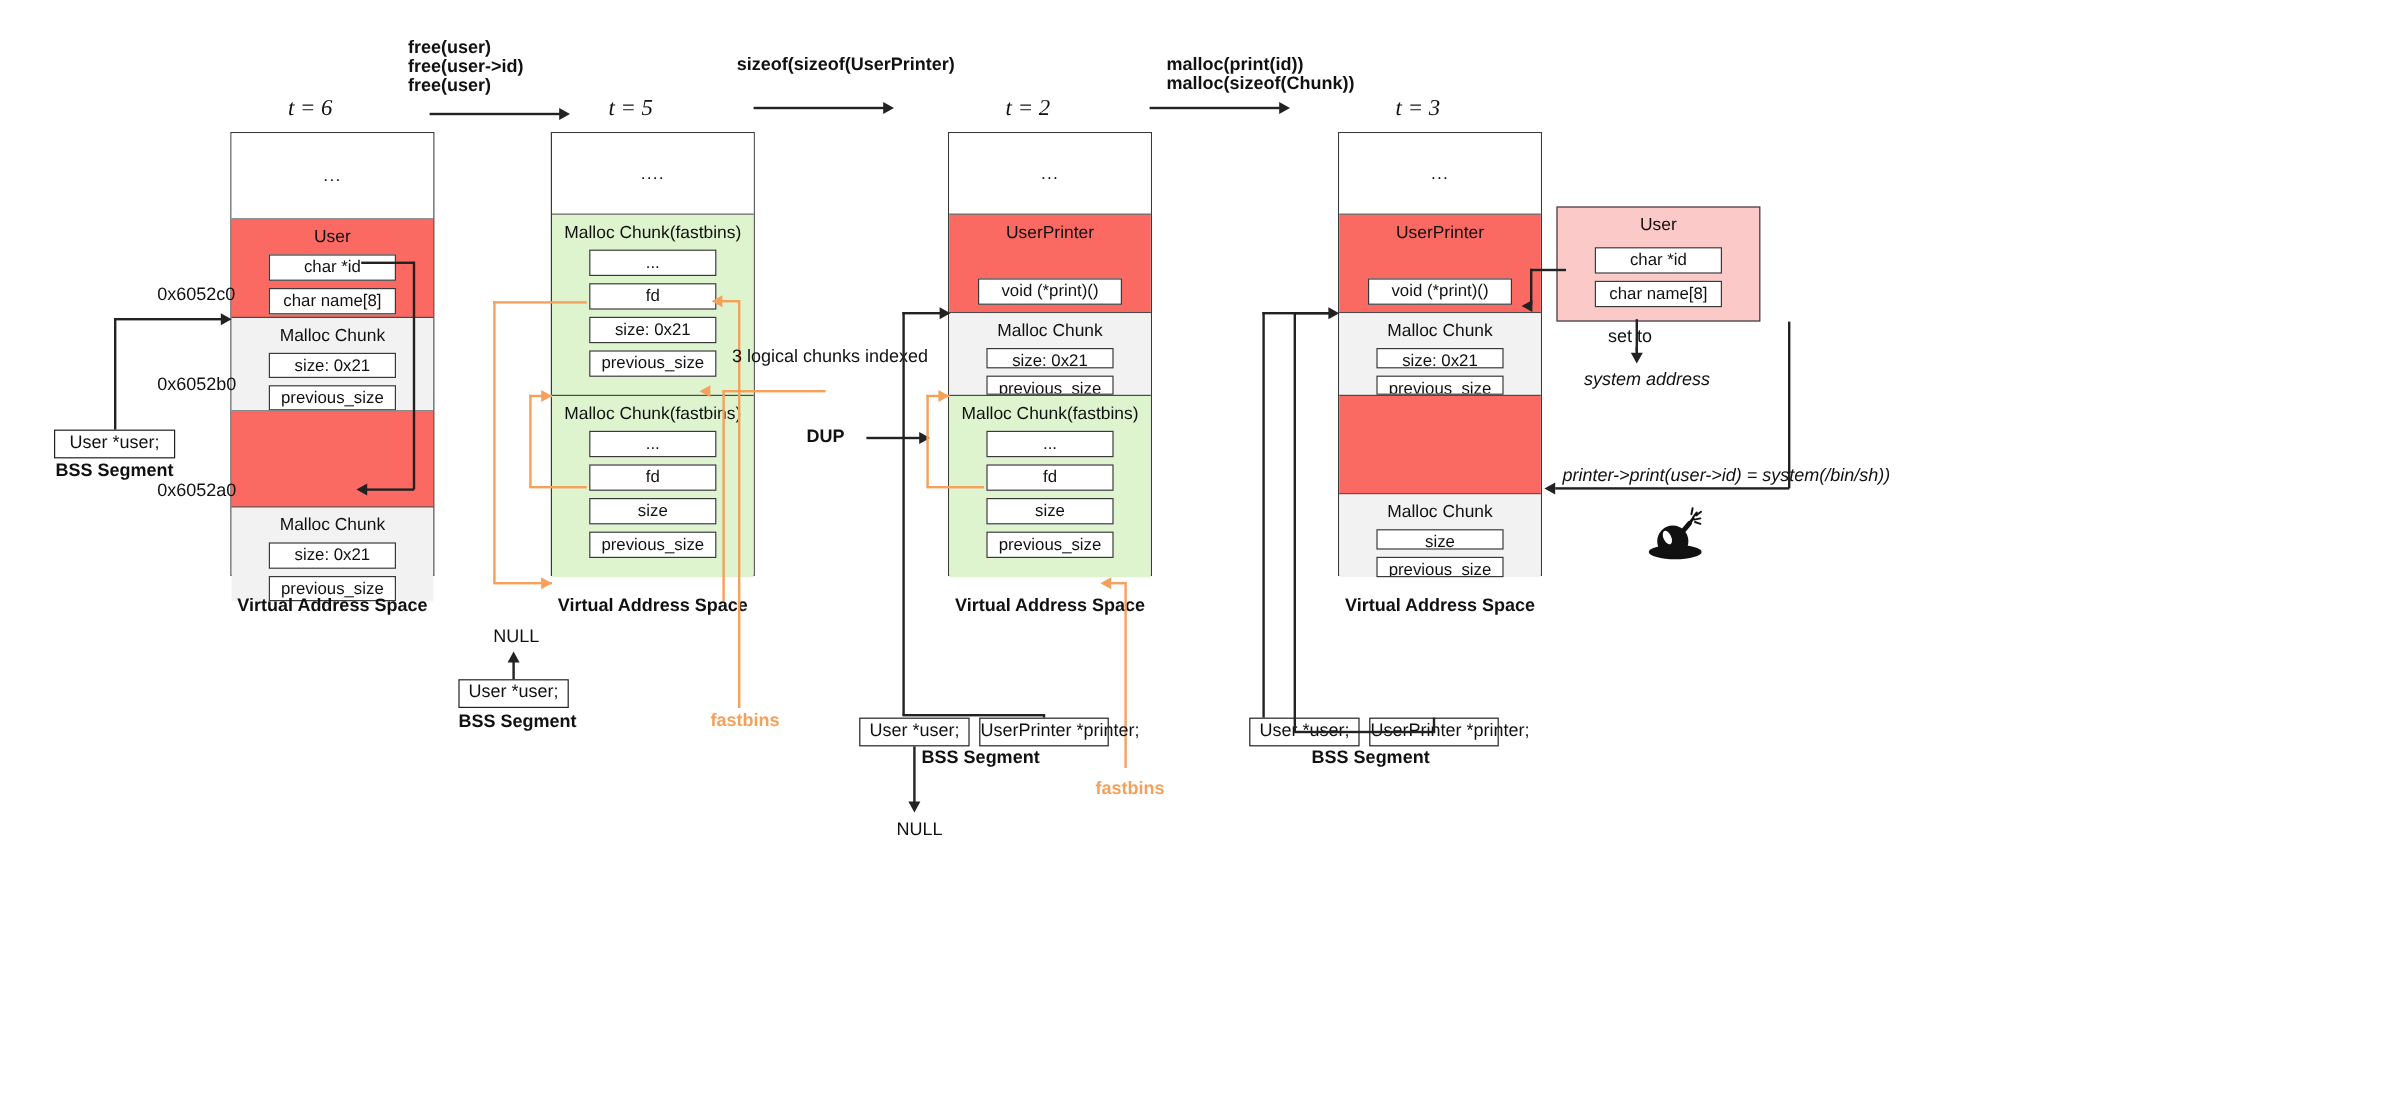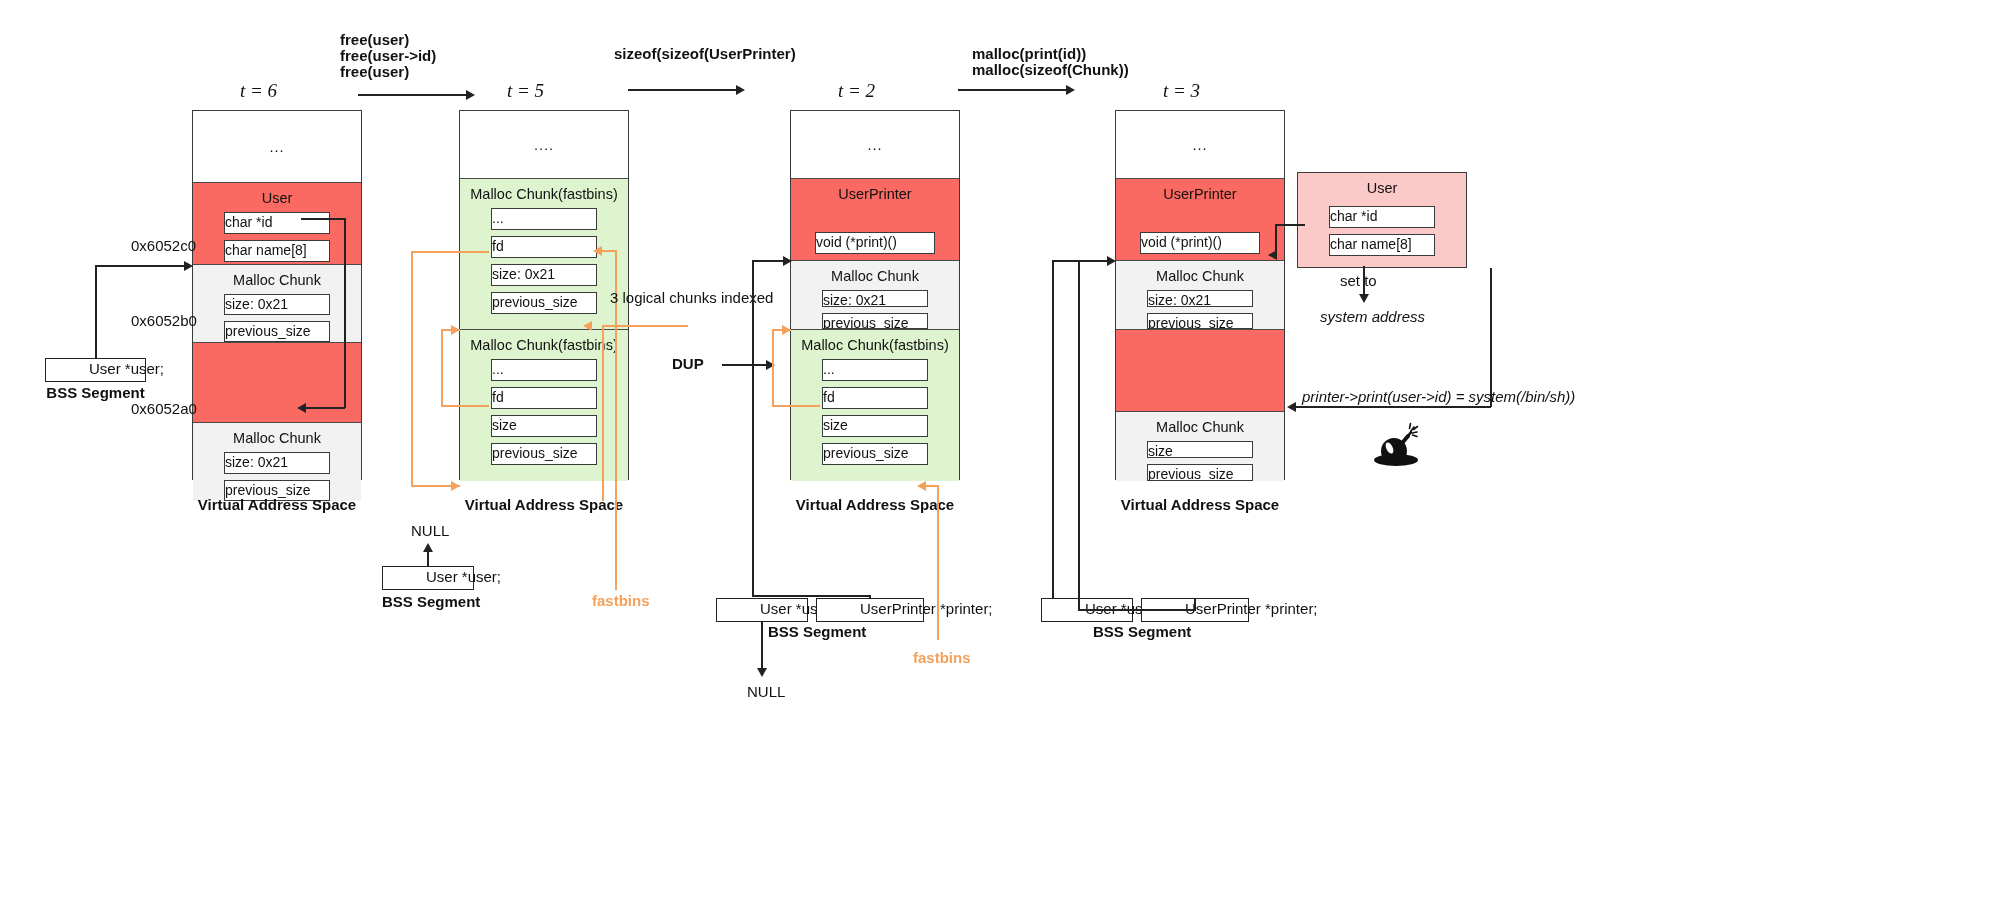--- a/index.html
+++ b/index.html
@@ -19,28 +19,28 @@
   .col{position:absolute;width:170px;border:1.6px solid #3a3a3a;box-sizing:border-box;background:#fff;}
   .band{position:relative;box-sizing:border-box;border-bottom:1.4px solid #4a4a4a;
         display:flex;flex-direction:column;align-items:center;}
   .band:last-child{border-bottom:none;}
   .band .bname{font-size:14.5px;margin-top:7px;white-space:nowrap;}
   .band.white{background:#ffffff;}
   .band.red{background:#fa6a62;}
   .band.grey{background:#f2f2f2;}
   .band.green{background:#ddf4cf;}
   .field{box-sizing:border-box;width:106px;height:22px;border:1.6px solid #3a3a3a;
-         background:#fff;font-size:14px;line-height:19px;margin-top:6px;
+         background:#fff;font-size:14px;line-height:19px;text-align:center;margin-top:6px;
          white-space:nowrap;overflow:hidden;}
   .field.wide{width:120px;}
   .dots{font-size:15px;letter-spacing:1px;}
 
   
   .bss{box-sizing:border-box;border:1.6px solid #222;background:#fff;height:24px;
-       font-size:15px;line-height:20px;text-align:center;white-space:nowrap;padding-left:43px;}
+       font-size:15px;line-height:20px;text-align:center;white-space:nowrap;}
 
   
   .ln{position:absolute;background:#222;}
   .ln.h{height:1.6px;}
   .ln.v{width:1.6px;}
   .ln.o{background:#f5a15c;}
   .arrow{position:absolute;width:0;height:0;}
   .arrow.r{border-top:5px solid transparent;border-bottom:5px solid transparent;border-left:9px solid #222;}
   .arrow.l{border-top:5px solid transparent;border-bottom:5px solid transparent;border-right:9px solid #222;}
   .arrow.d{border-left:5px solid transparent;border-right:5px solid transparent;border-top:9px solid #222;}

